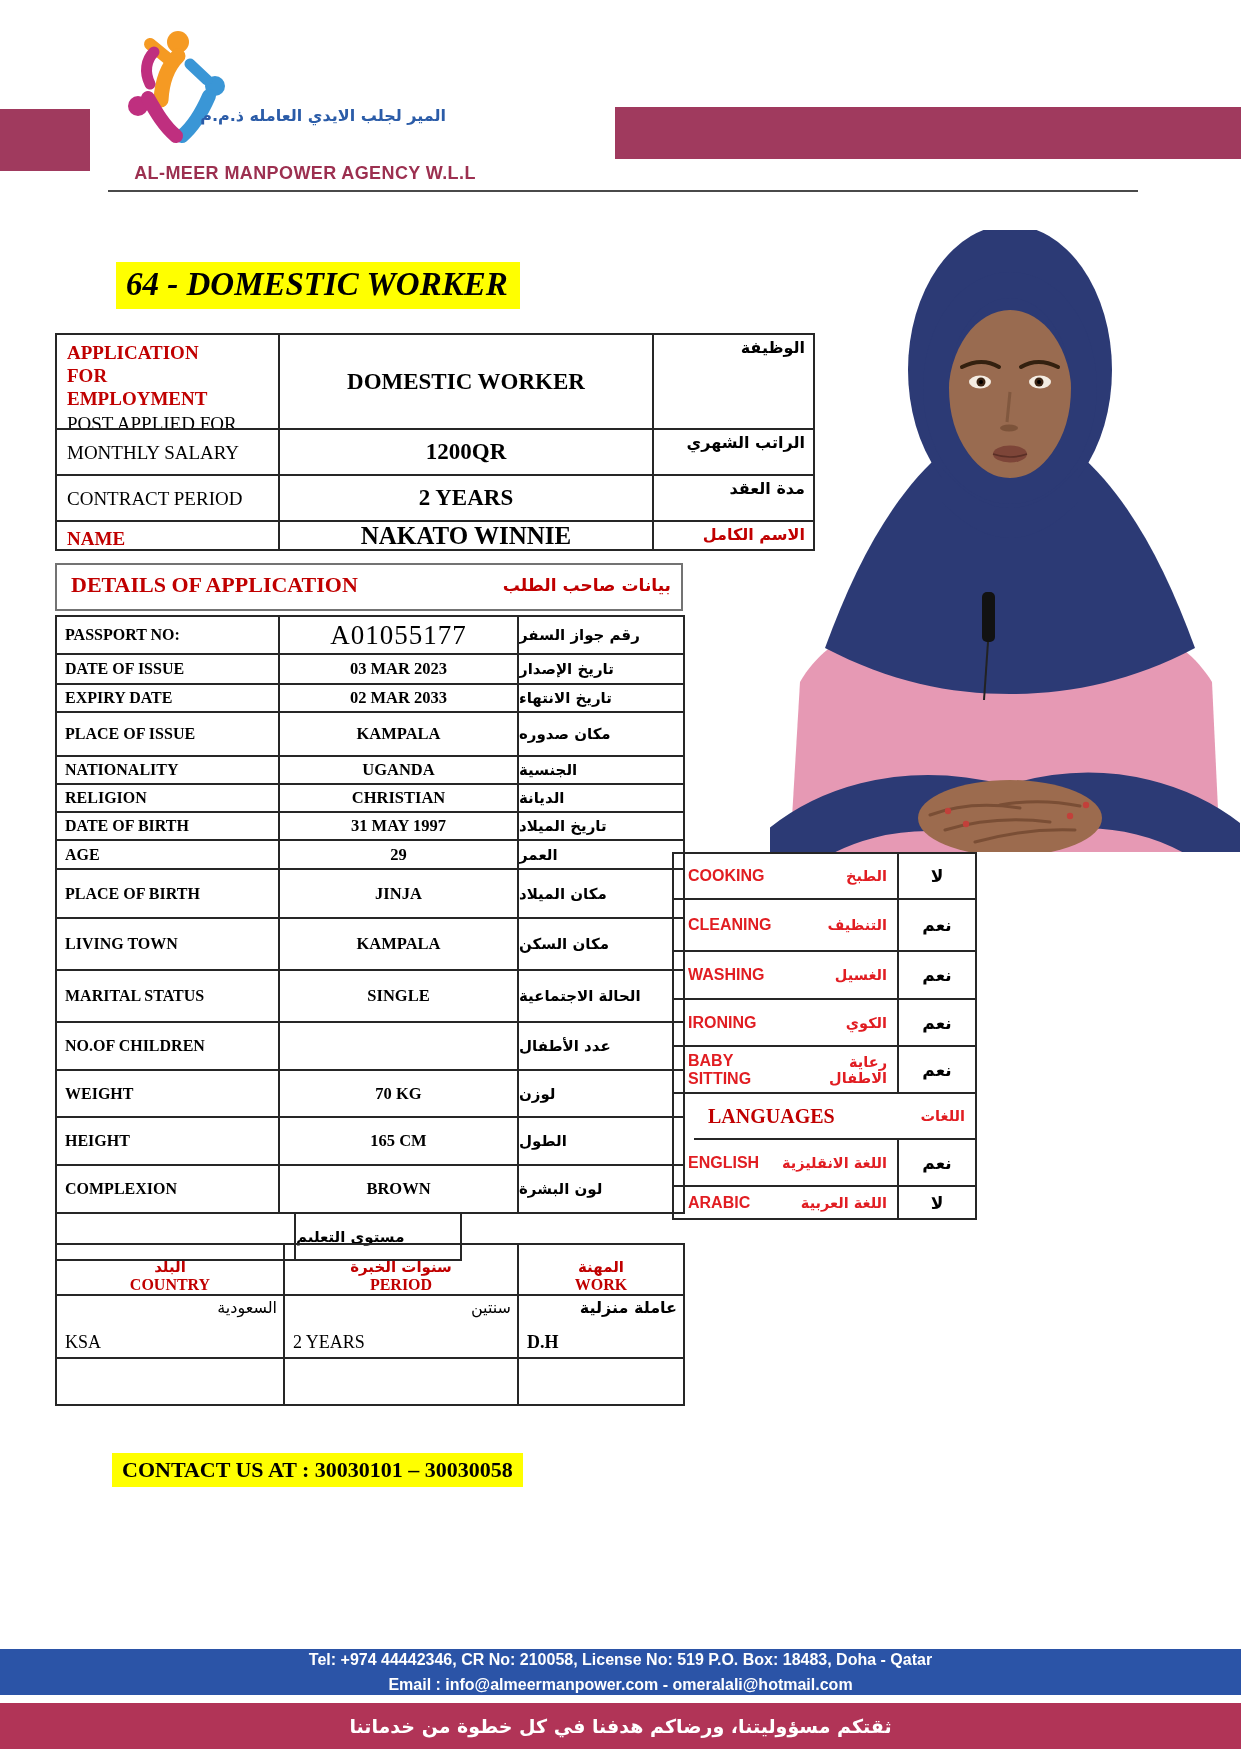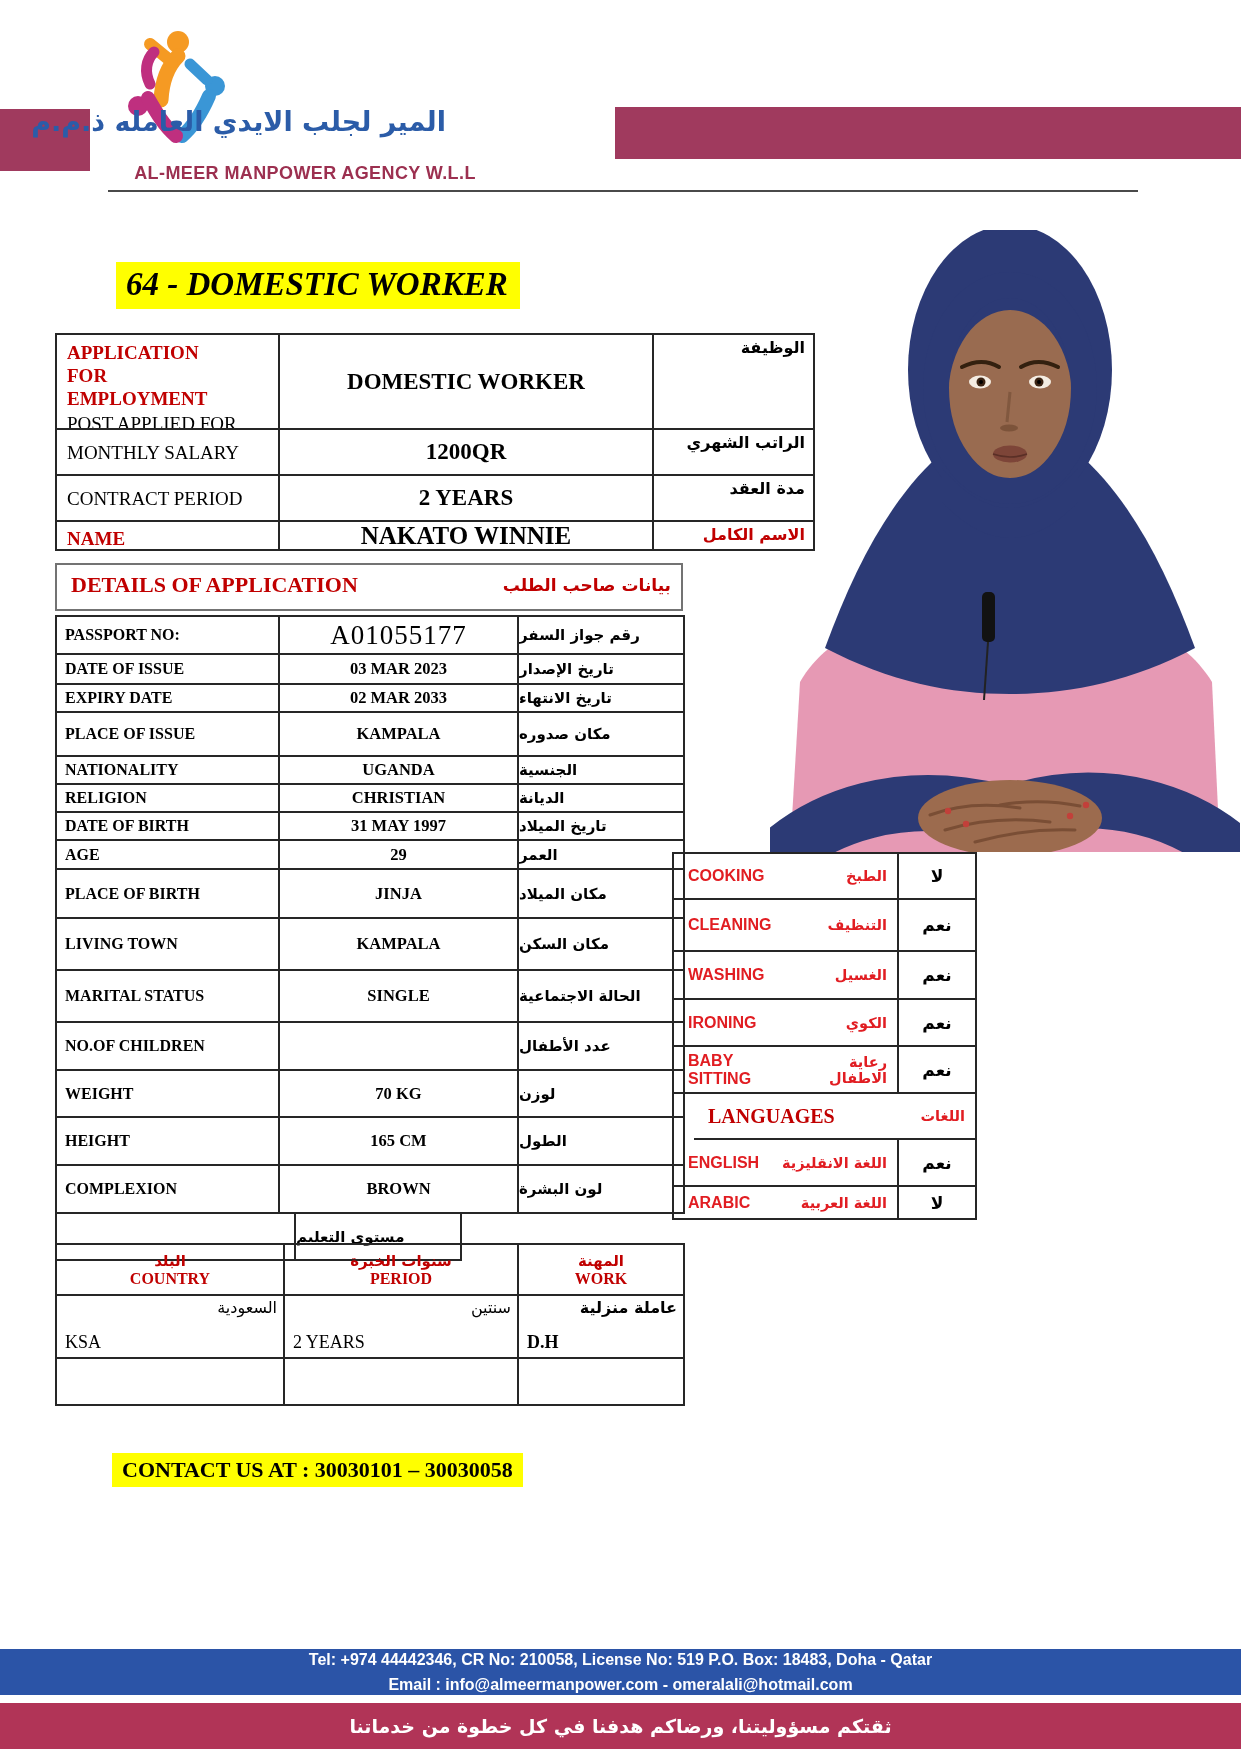--- a/index.html
+++ b/index.html
@@ -5,21 +5,21 @@
   html,body{margin:0;padding:0;background:#e8e8e8;}
   .page{position:relative;width:1241px;height:1755px;background:#ffffff;overflow:hidden;
         font-family:"Liberation Serif",serif;color:#000;}
   .abs{position:absolute;}
   .serif{font-family:"Liberation Serif",serif;}
   .sans{font-family:"Liberation Sans",sans-serif;}
   .ar{font-family:"DejaVu Sans",sans-serif;direction:rtl;unicode-bidi:isolate;}
   
   .maroon-left{left:0;top:109px;width:90px;height:62px;background:#a03a5e;}
   .maroon-right{left:615px;top:107px;width:626px;height:52px;background:#a03a5e;}
-  .brand-ar{left:246px;top:106px;width:200px;font-size:27px;font-weight:bold;color:#2b5ca8;text-align:left;white-space:nowrap;}
+  .brand-ar{left:246px;top:106px;width:200px;font-size:16px;font-weight:bold;color:#2b5ca8;text-align:left;white-space:nowrap;}
   .brand-en{left:120px;top:163px;width:370px;text-align:center;font-size:18px;font-weight:bold;
             color:#9c3050;font-family:"Liberation Sans",sans-serif;letter-spacing:.4px;white-space:nowrap;}
   .header-rule{left:108px;top:190px;width:1030px;height:2px;background:#4a4a4a;}
   
   .title-hl{left:116px;top:262px;background:#ffff00;padding:4px 12px 6px 10px;
             font-size:33px;font-weight:bold;font-style:italic;white-space:nowrap;}
   .contact-hl{left:112px;top:1453px;background:#ffff00;padding:4px 10px;
               font-size:22px;font-weight:bold;white-space:nowrap;}
   
   .tbl{border-left:2px solid #262626;border-top:2px solid #262626;background:transparent;}
@@ -53,21 +53,21 @@
   .sk-label{width:225px;display:flex;align-items:center;justify-content:space-between;padding:0 10px 0 14px;}
   .sk-en{font-family:"Liberation Sans",sans-serif;font-size:16px;font-weight:bold;color:#e11d22;}
   .sk-ar{font-size:14.5px;font-weight:bold;color:#e11d22;}
   .sk-ans{width:78px;display:flex;align-items:center;justify-content:center;font-size:17px;font-weight:bold;}
   .sk-lang-en{font-family:"Liberation Serif",serif;font-size:20px;font-weight:bold;color:#c00000;}
   
   .exp-tbl{left:55px;top:1243px;width:628px;}
   .ex-c1{width:228px;}
   .ex-c2{width:234px;}
   .ex-c3{width:166px;}
-  .ex-hdr{display:flex;flex-direction:column;align-items:center;justify-content:center;color:#c00000;}
+  .ex-hdr{display:flex;flex-direction:column;align-items:center;justify-content:flex-end;color:#c00000;}
   .ex-hdr .l1{font-size:15px;font-weight:bold;}
   .ex-hdr .l2{font-size:16px;font-weight:bold;font-family:"Liberation Serif",serif;}
   .ex-data{display:flex;flex-direction:column;justify-content:space-between;padding:2px 6px 4px 8px;}
   .ex-ar{font-size:16px;text-align:right;}
   .ex-en{font-size:18px;text-align:left;}
   .bold{font-weight:bold;}
   
   .foot-blue{left:0;top:1649px;width:1241px;height:46px;background:#2b54a7;color:#fff;
              display:flex;flex-direction:column;align-items:center;justify-content:center;}
   .foot-blue div{font-family:"Liberation Sans",sans-serif;font-size:16px;font-weight:bold;line-height:25px;}

